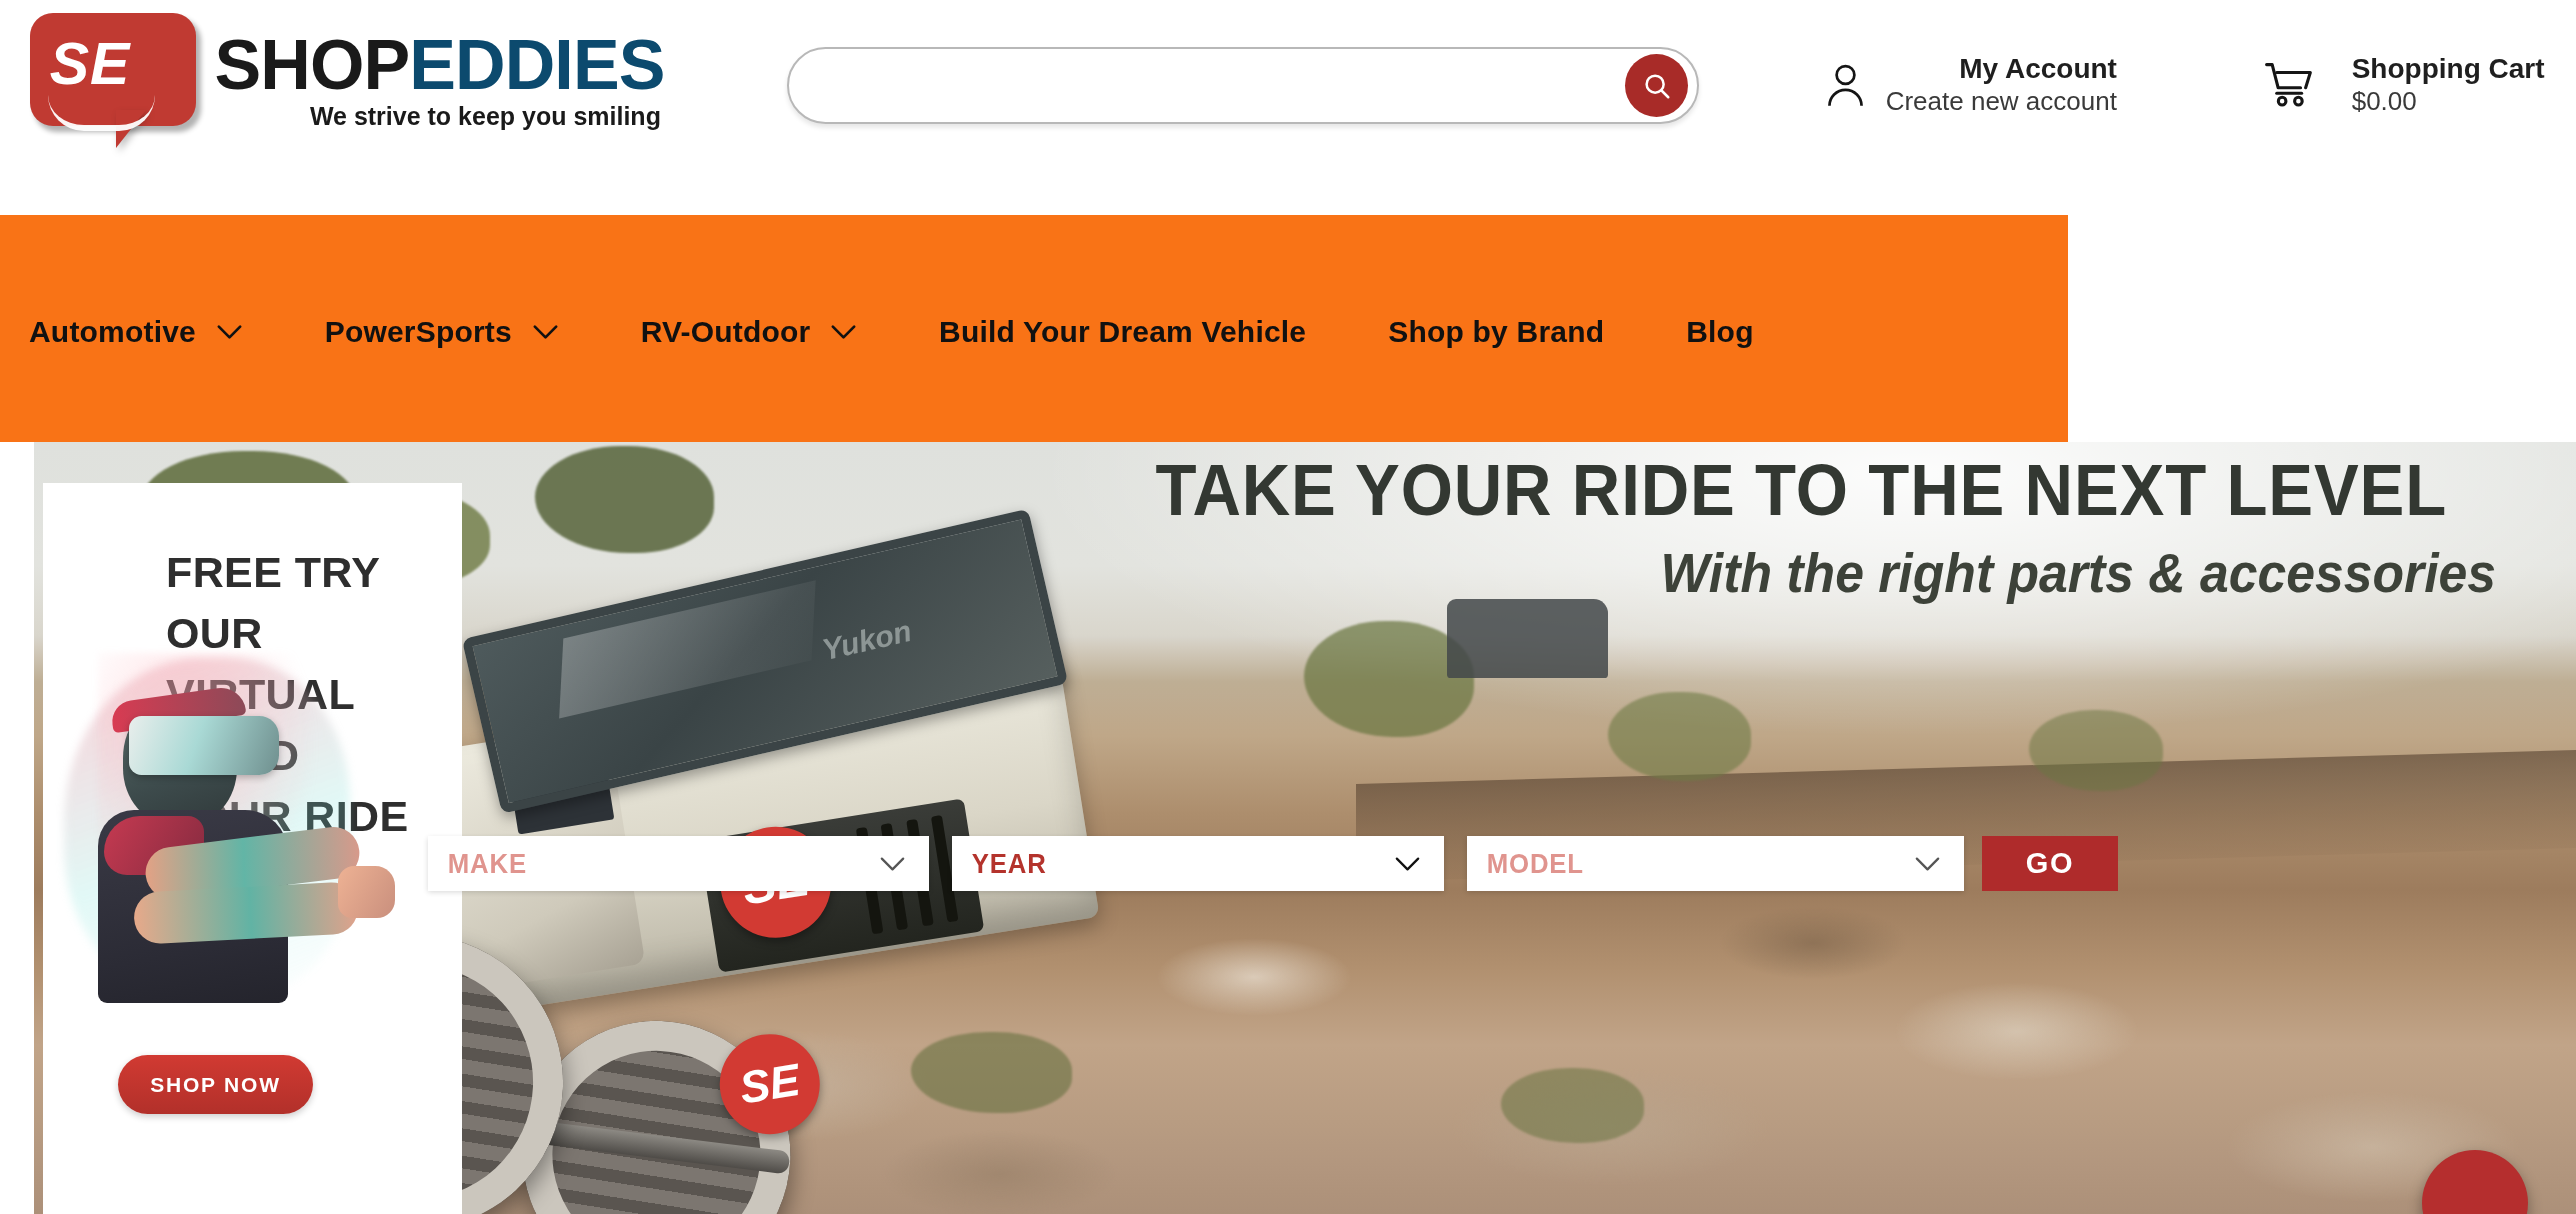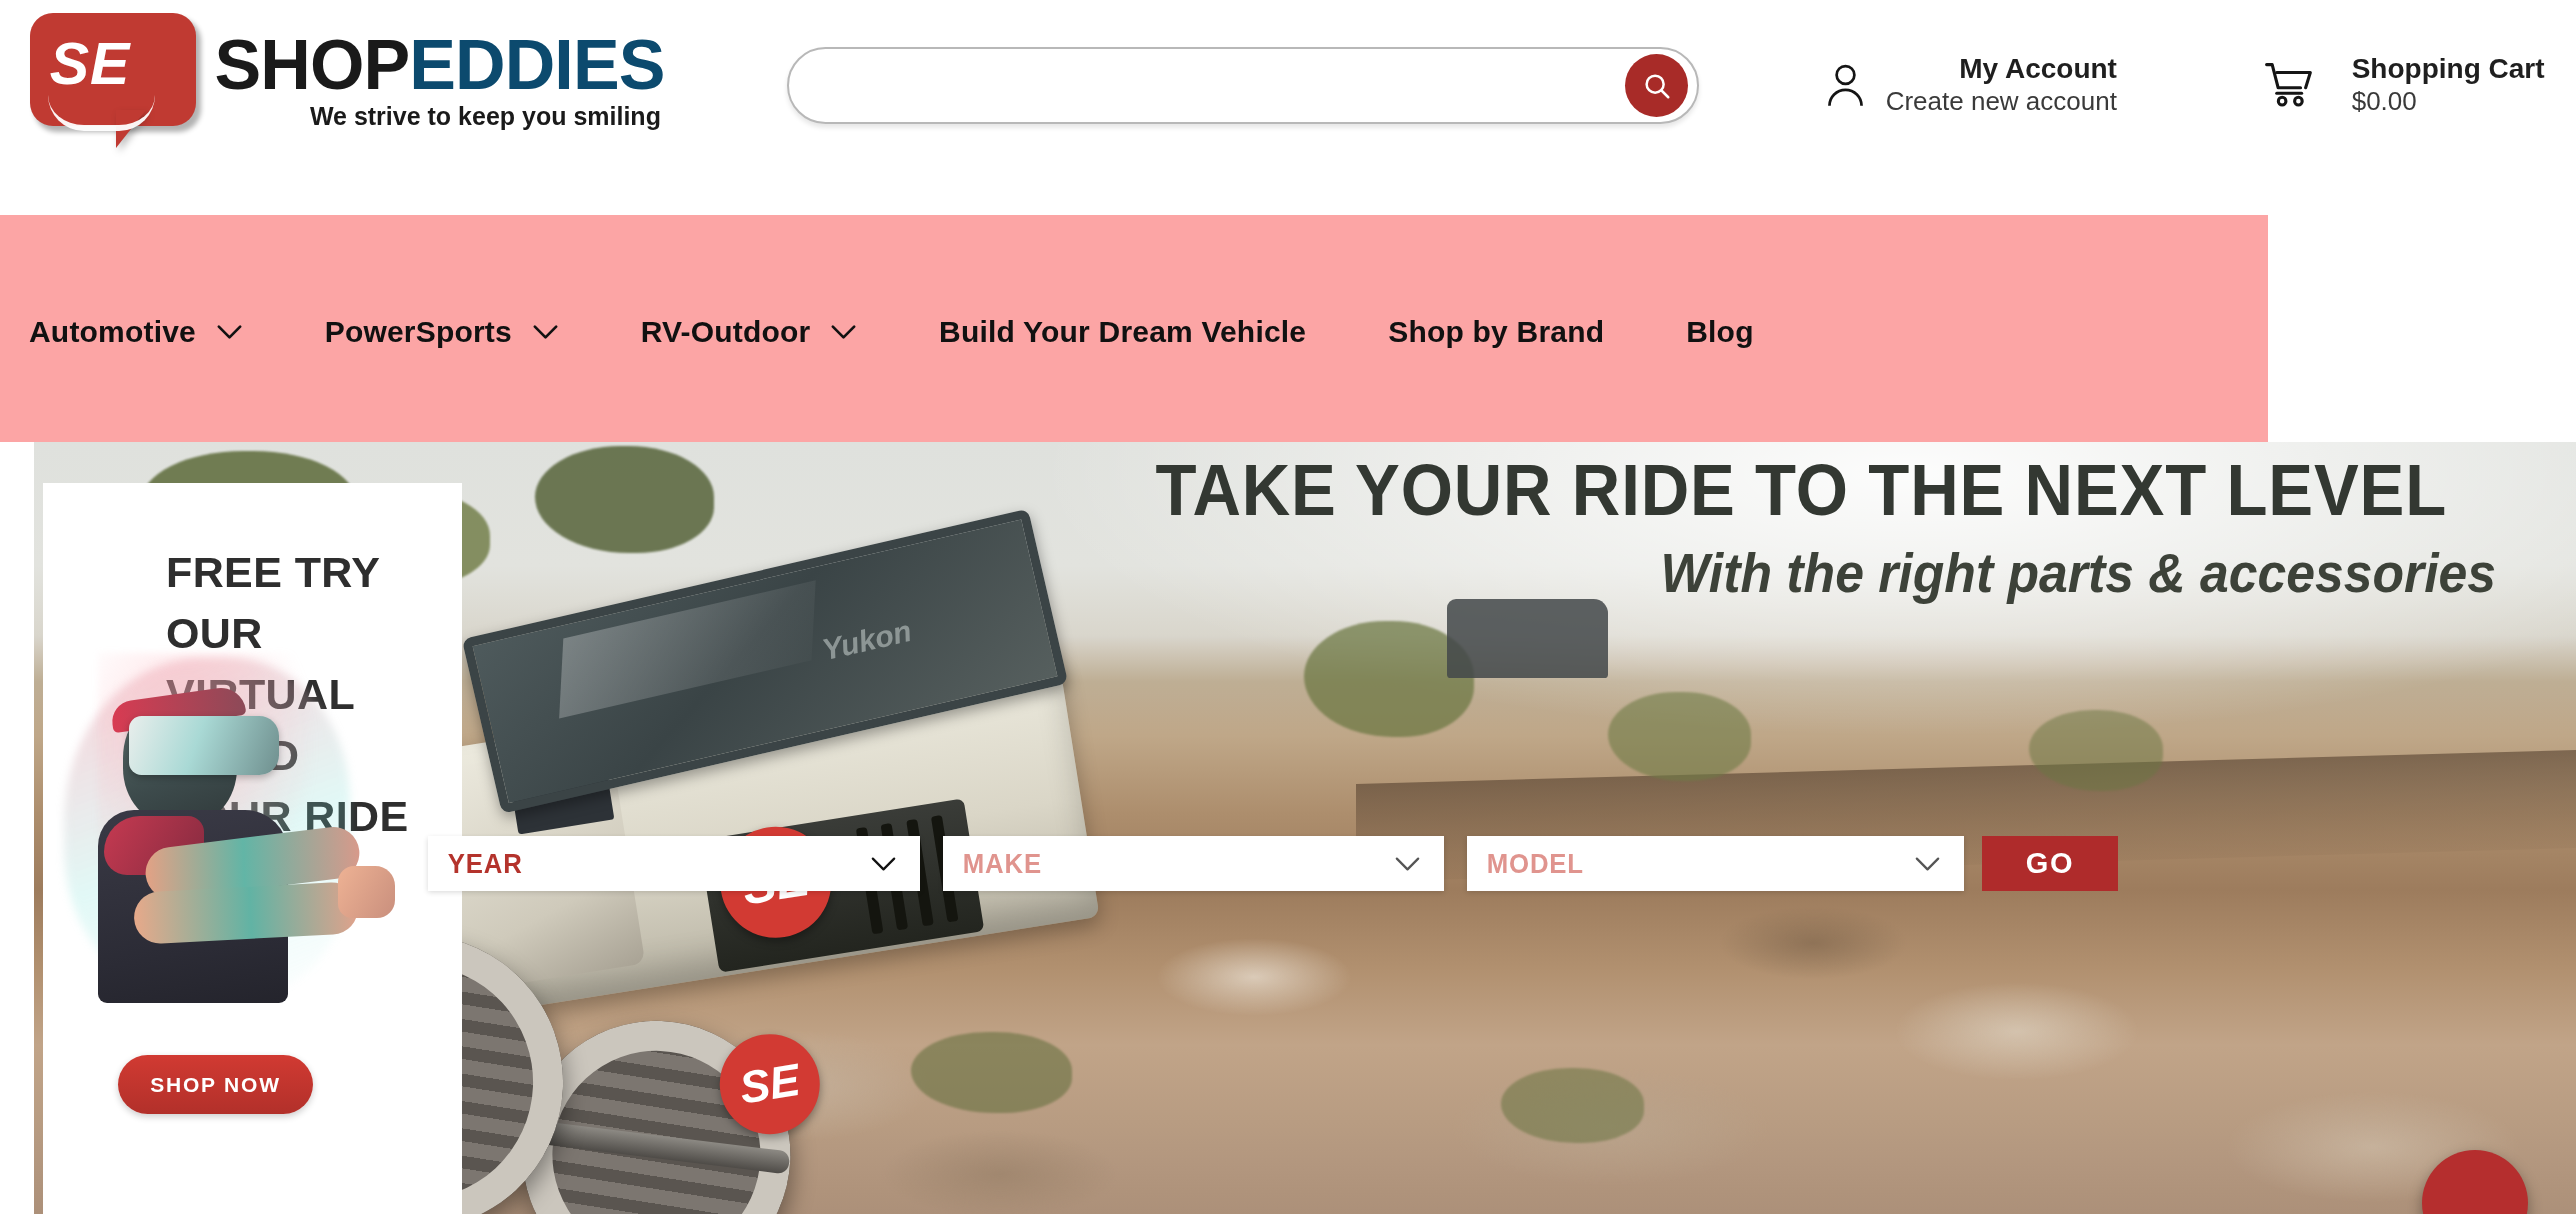--- a/index.html
+++ b/index.html
@@ -173,23 +173,23 @@
   .util-sub {
     font-family: "Liberation Sans", sans-serif;
     font-size: 26px;
     color: #3a3a3a;
     white-space: nowrap;
   }
 
   
   .nav {
     position: relative;
-    width: 2268px;
+    width: 2068px;
     height: 227px;
-    background: #fca5a5;
+    background: #f97316;
   }
   .nav-inner {
     position: absolute;
     left: 29px;
     top: 100px;
     display: flex;
     align-items: center;
   }
   .nav-item {
     display: flex;
@@ -818,38 +818,38 @@
         <div class="vr-arm-upper"></div>
         <div class="vr-arm-lower"></div>
         <div class="vr-hand"></div>
       </div>
     </div>
     <button class="promo-btn">SHOP NOW</button>
   </div>
 
   <div class="selector">
 
+    <div class="sel-box sel-make">
+      <span class="sel-label sel-disabled">MAKE</span>
+      <span class="sel-caret">
+        <svg width="27" height="16" viewBox="0 0 20 12" fill="none" stroke="#555" stroke-width="1.7" stroke-linecap="round" stroke-linejoin="round">
+            <polyline points="2,2 10,10 18,2"></polyline>
+          </svg>
+      </span>
+    </div>
+
     <div class="sel-box sel-year">
       <span class="sel-label sel-active">YEAR</span>
       <span class="sel-caret">
         <svg width="27" height="16" viewBox="0 0 20 12" fill="none" stroke="#111" stroke-width="1.7" stroke-linecap="round" stroke-linejoin="round">
             <polyline points="2,2 10,10 18,2"></polyline>
           </svg>
       </span>
     </div>
 
-    <div class="sel-box sel-make">
-      <span class="sel-label sel-disabled">MAKE</span>
-      <span class="sel-caret">
-        <svg width="27" height="16" viewBox="0 0 20 12" fill="none" stroke="#555" stroke-width="1.7" stroke-linecap="round" stroke-linejoin="round">
-            <polyline points="2,2 10,10 18,2"></polyline>
-          </svg>
-      </span>
-    </div>
-
     <div class="sel-box sel-model">
       <span class="sel-label sel-disabled">MODEL</span>
       <span class="sel-caret">
         <svg width="27" height="16" viewBox="0 0 20 12" fill="none" stroke="#555" stroke-width="1.7" stroke-linecap="round" stroke-linejoin="round">
             <polyline points="2,2 10,10 18,2"></polyline>
           </svg>
       </span>
     </div>
 
     <button class="go-btn">GO</button>

